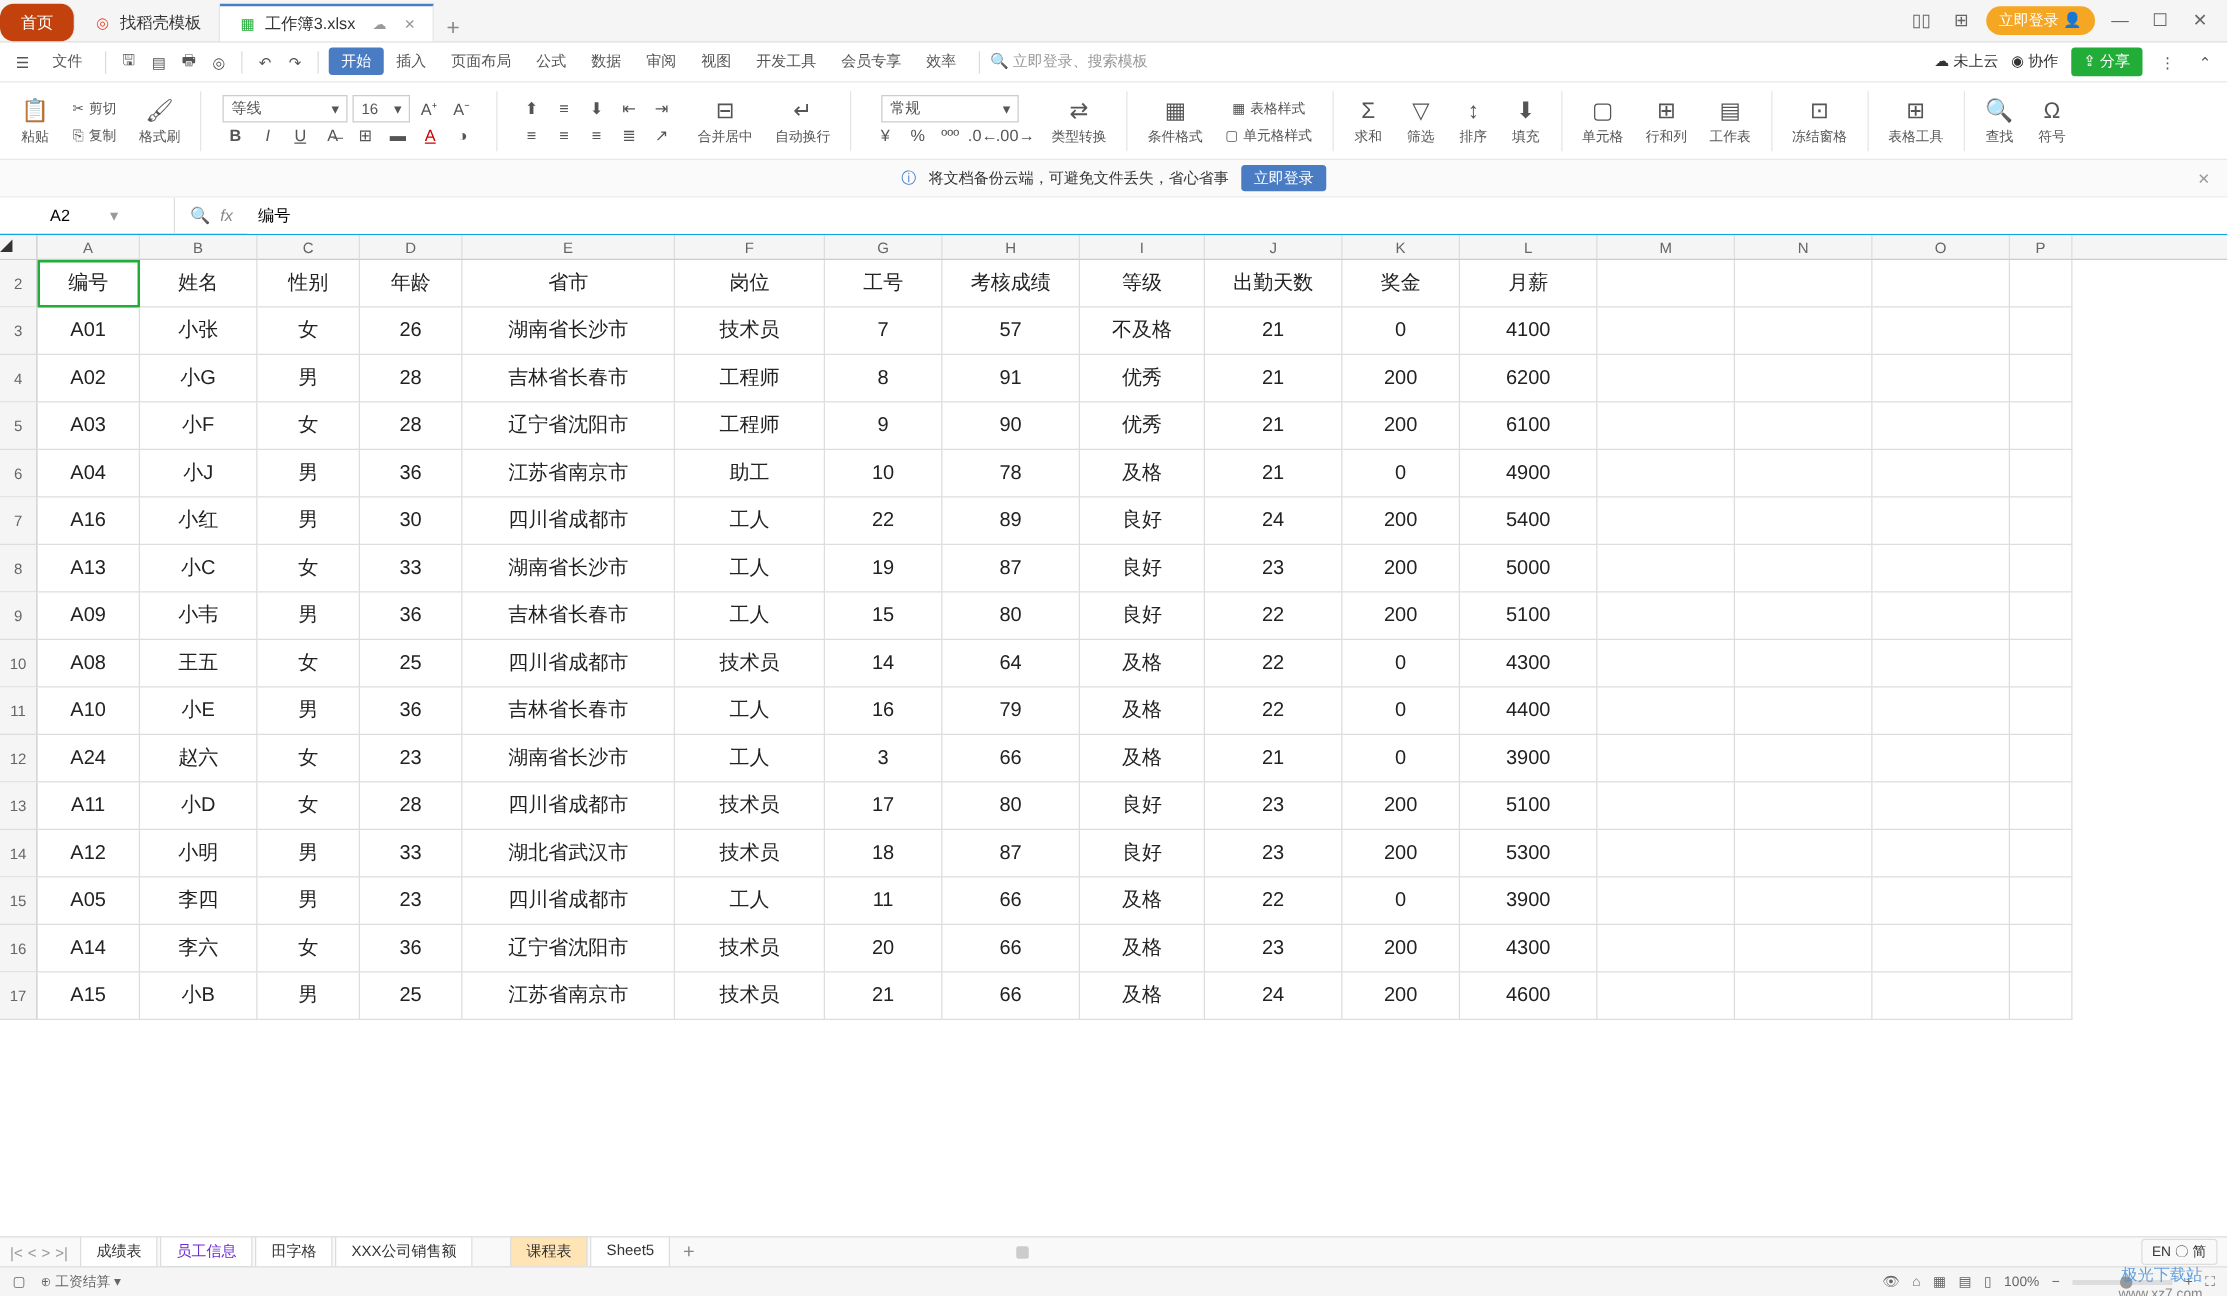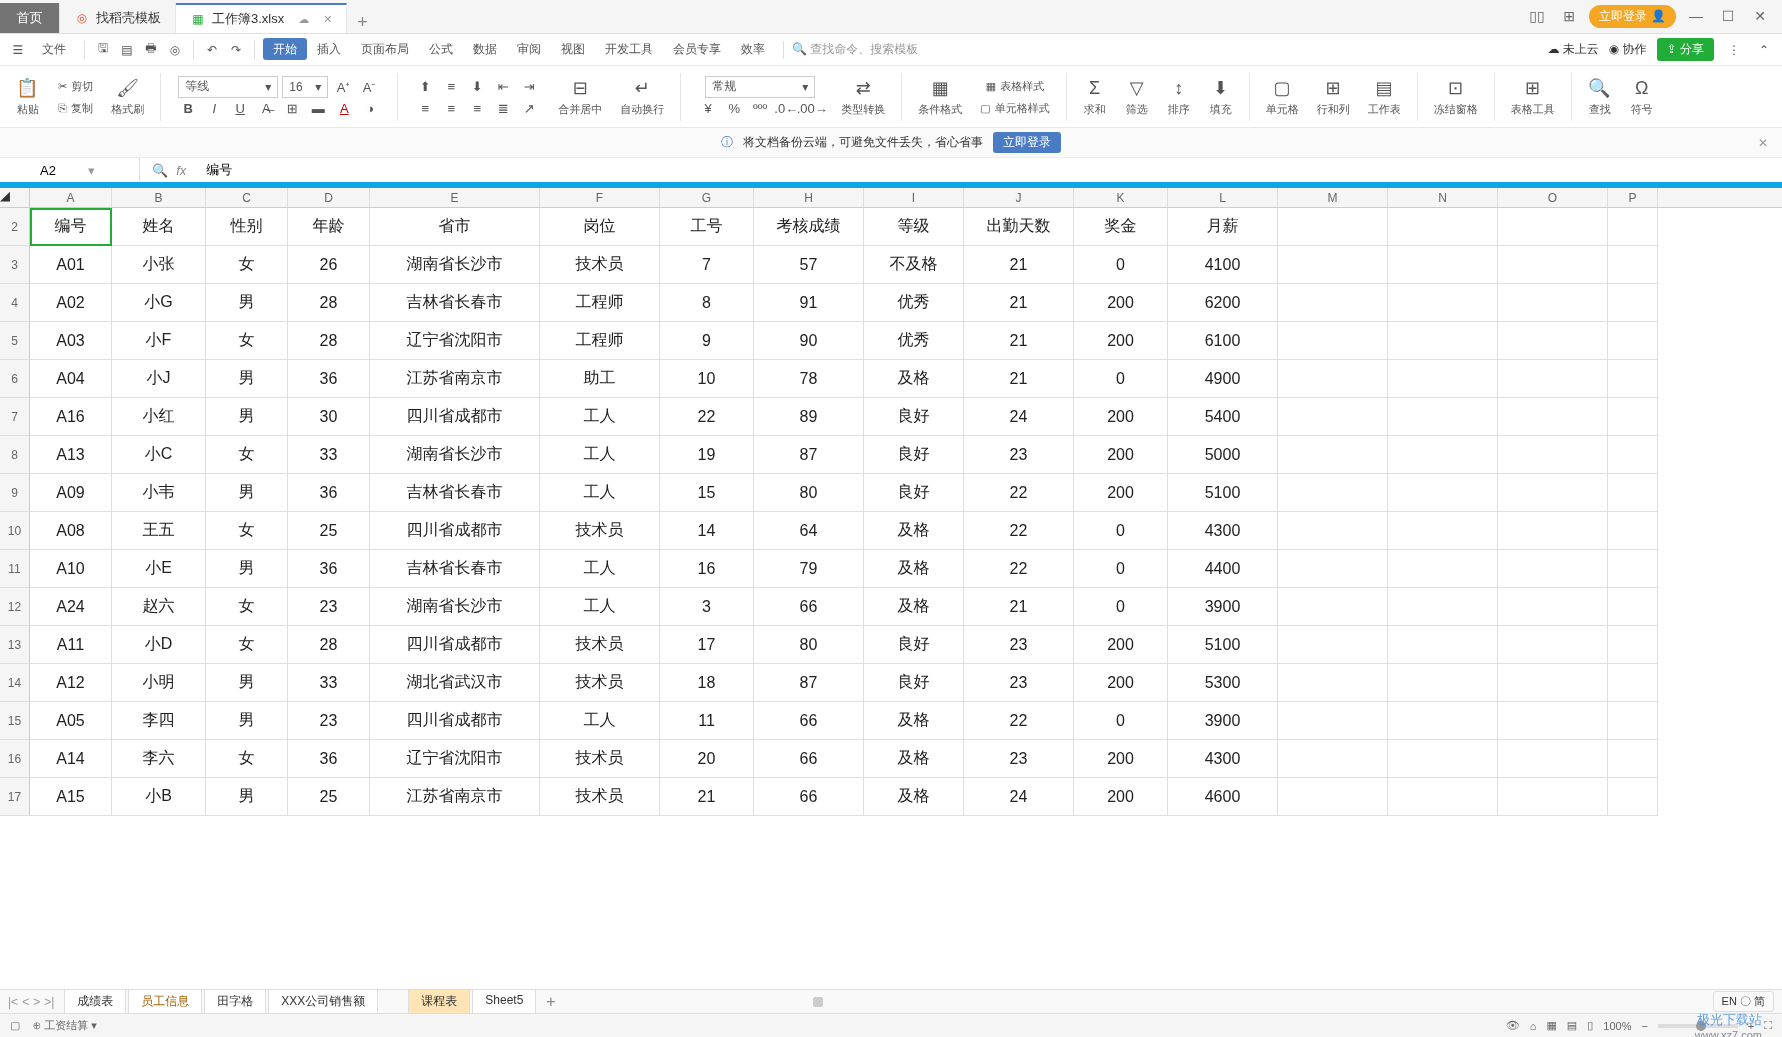--- a/index.html
+++ b/index.html
@@ -1,21 +1,21 @@
 <!DOCTYPE html>
 <html><head>
 <meta charset="utf-8">
 <style>
 * { margin: 0; padding: 0; box-sizing: border-box; font-family: "Microsoft YaHei", Arial, sans-serif; }
 body { background: #fff; width: 1782px; height: 1037px; overflow: hidden; position: relative; font-size: 13px; color: #333; }
 
 
 .titlebar { height: 34px; background: #f5f5f5; display: flex; align-items: flex-end; border-bottom: 1px solid #e0e0e0; }
 .tab { height: 30px; padding: 0 14px; display: flex; align-items: center; gap: 6px; font-size: 13px; cursor: pointer; border-right: 1px solid #e5e5e5; }
-.tab.home { background: #737373; color: #fff; width: 60px; justify-content: center; }
+.tab.home { background: #c2410c; color: #fff; width: 60px; justify-content: center; border-radius: 11px; }
 .tab.active { background: #fff; border-top: 2px solid #4a7cc4; }
 .tab .close { font-size: 11px; color: #999; margin-left: 8px; }
 .tab .icon { width: 16px; height: 16px; display: inline-flex; align-items: center; justify-content: center; font-size: 12px; }
 .tab-add { width: 30px; text-align: center; font-size: 18px; color: #888; }
 .titlebar-right { margin-left: auto; display: flex; align-items: center; gap: 8px; padding-right: 10px; height: 34px; }
 .login-btn { background: #f5a623; color: #fff; padding: 3px 10px; border-radius: 12px; font-size: 12px; display: flex; align-items: center; gap: 4px; }
 .win-btn { width: 24px; height: 24px; display: flex; align-items: center; justify-content: center; color: #666; font-size: 14px; }
 
 
 .menubar { height: 32px; display: flex; align-items: center; padding: 0 8px; gap: 4px; border-bottom: 1px solid #e8e8e8; font-size: 12px; }
@@ -39,42 +39,42 @@
 .size-select { border: 1px solid #ccc; height: 22px; padding: 0 6px; font-size: 12px; width: 46px; display: flex; align-items: center; justify-content: space-between; }
 .mini-btn { width: 22px; height: 22px; display: flex; align-items: center; justify-content: center; font-size: 13px; }
 
 
 .notif { height: 30px; background: #fafafa; display: flex; align-items: center; justify-content: center; gap: 10px; font-size: 12px; border-bottom: 1px solid #eee; position: relative; }
 .notif .info-icon { color: #4a7cc4; }
 .notif .login { background: #4a7cc4; color: #fff; padding: 2px 10px; border-radius: 3px; }
 .notif .close { position: absolute; right: 14px; color: #999; }
 
 
-.formula-row { height: 30px; display: flex; border-bottom: 6px solid #0ea5e9; }
+.formula-row { height: 30px; display: flex; border-bottom: 1px solid #0ea5e9; }
 .namebox { width: 140px; border-right: 1px solid #e0e0e0; display: flex; align-items: center; padding: 0 8px; }
 .namebox input { border: none; width: 80px; text-align: center; font-size: 13px; }
 .fx-icons { display: flex; align-items: center; gap: 8px; padding: 0 12px; color: #888; }
 .formula-input { flex: 1; border: none; padding: 0 8px; font-size: 13px; }
 
 
 .sheet { position: relative; overflow: hidden; height: 800px; }
 .col-headers { display: flex; height: 20px; background: #f5f5f5; border-bottom: 1px solid #ccc; }
 .corner { width: 30px; border-right: 1px solid #ccc; background: #f5f5f5; }
 .col-h { border-right: 1px solid #ddd; text-align: center; font-size: 12px; color: #666; line-height: 20px; }
 .grid { display: flex; flex-direction: column; }
 .row { display: flex; height: 38px; }
 .row-h { width: 30px; background: #f5f5f5; border-right: 1px solid #ccc; border-bottom: 1px solid #ddd; text-align: center; font-size: 12px; color: #666; display: flex; align-items: center; justify-content: center; }
 .cell { border-right: 1px solid #ddd; border-bottom: 1px solid #ddd; display: flex; align-items: center; justify-content: center; font-size: 16px; color: #222; }
 .cell.selected { outline: 2px solid #22ac38; outline-offset: -2px; }
 
 
 .sheet-tabs { position: absolute; bottom: 24px; left: 0; right: 0; height: 24px; background: #f9f9f9; border-top: 1px solid #ddd; display: flex; align-items: center; padding: 0 8px; font-size: 12px; }
 .sheet-tabs .nav { display: flex; gap: 4px; margin-right: 10px; color: #999; }
 .sheet-tab { padding: 3px 12px; border: 1px solid #ddd; border-bottom: none; background: #fff; margin-right: 2px; cursor: pointer; }
-.sheet-tab.active { color: #a16207; border-bottom: 2px solid #22ac38; }
+.sheet-tab.active { color: #6d28d9; border-bottom: 2px solid #22ac38; }
 .sheet-tab.highlight { background: #ffe4b5; margin-left: 28px; }
 .sheet-tabs .add { padding: 0 8px; font-size: 16px; color: #888; }
 .sheet-tabs .scroll { margin: 0 auto; width: 400px; height: 10px; display: flex; align-items: center; }
 .sheet-tabs .lang { margin-left: auto; padding: 2px 8px; border: 1px solid #ddd; border-radius: 3px; font-size: 11px; }
 
 
 .statusbar { position: absolute; bottom: 0; left: 0; right: 0; height: 24px; background: #f5f5f5; border-top: 1px solid #ddd; display: flex; align-items: center; padding: 0 10px; font-size: 11px; color: #666; gap: 12px; }
 .statusbar .right { margin-left: auto; display: flex; align-items: center; gap: 10px; }
 .watermark { position: absolute; bottom: 8px; right: 20px; font-size: 13px; color: #4a90d9; opacity: 0.85; }
 .watermark2 { position: absolute; bottom: -4px; right: 20px; font-size: 11px; color: #888; }
@@ -114,21 +114,21 @@
   <span class="menu-icon">🖫</span>
   <span class="menu-icon">▤</span>
   <span class="menu-icon">🖶</span>
   <span class="menu-icon">◎</span>
   <span class="sep"></span>
   <span class="menu-icon">↶</span>
   <span class="menu-icon">↷</span>
   <span class="sep"></span>
   <span id="menu-tabs"><span class="menutab active">开始</span><span class="menutab">插入</span><span class="menutab">页面布局</span><span class="menutab">公式</span><span class="menutab">数据</span><span class="menutab">审阅</span><span class="menutab">视图</span><span class="menutab">开发工具</span><span class="menutab">会员专享</span><span class="menutab">效率</span></span>
   <span class="sep"></span>
-  <span class="search-cmd">🔍 <span>查找命令、搜索模板</span></span>
+  <span class="search-cmd">🔍 <span>立即登录、搜索模板</span></span>
   <div class="right">
     <span>☁ <span>未上云</span></span>
     <span>◉ <span>协作</span></span>
     <span class="share-btn">⇪ <span>分享</span></span>
     <span class="menu-icon">⋮</span>
     <span class="menu-icon">⌃</span>
   </div>
 </div>
 
 <div class="ribbon">

